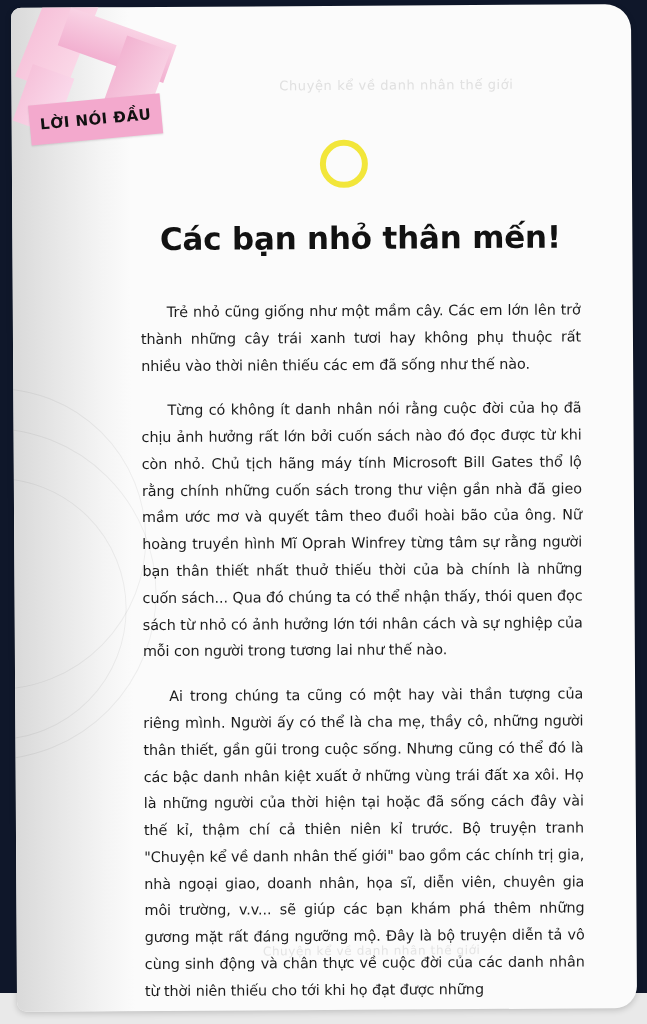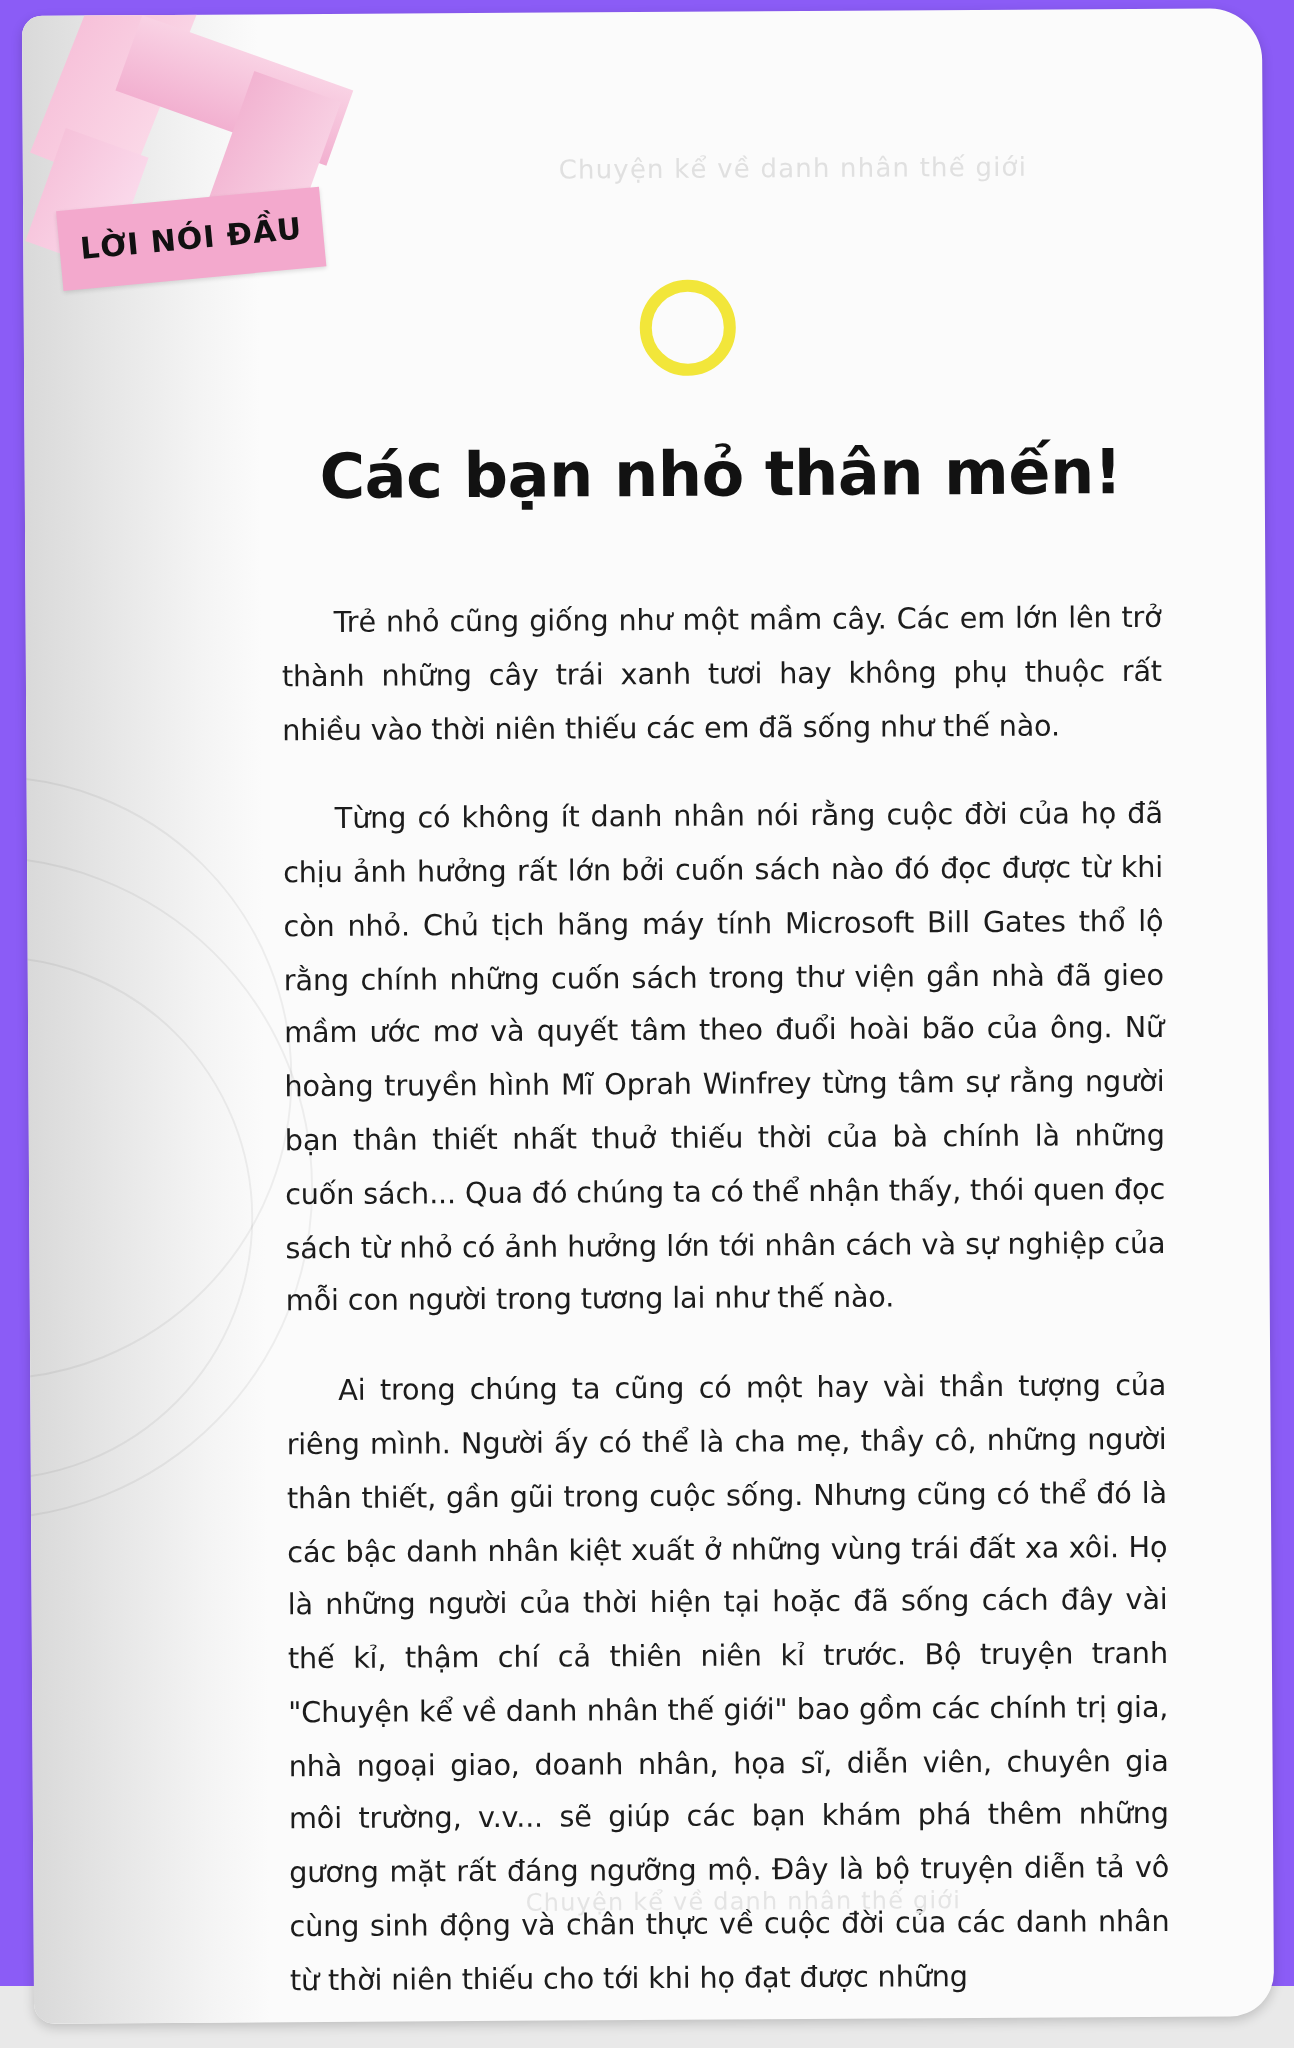--- a/index.html
+++ b/index.html
@@ -14,21 +14,21 @@
     overflow: hidden;
     position: relative;
   }
 
   
   .page-scan {
     position: absolute;
     left: 0; top: 0;
     width: 647px;
     height: 993px;
-    background: #8b5cf6;
+    background: #0f172a;
   }
 
   .paper {
     position: absolute;
     left: 14px;
     top: 6px;
     width: 620px;
     height: 1004px;
     background: #fbfbfb;
     border-radius: 10px 26px 22px 10px;

